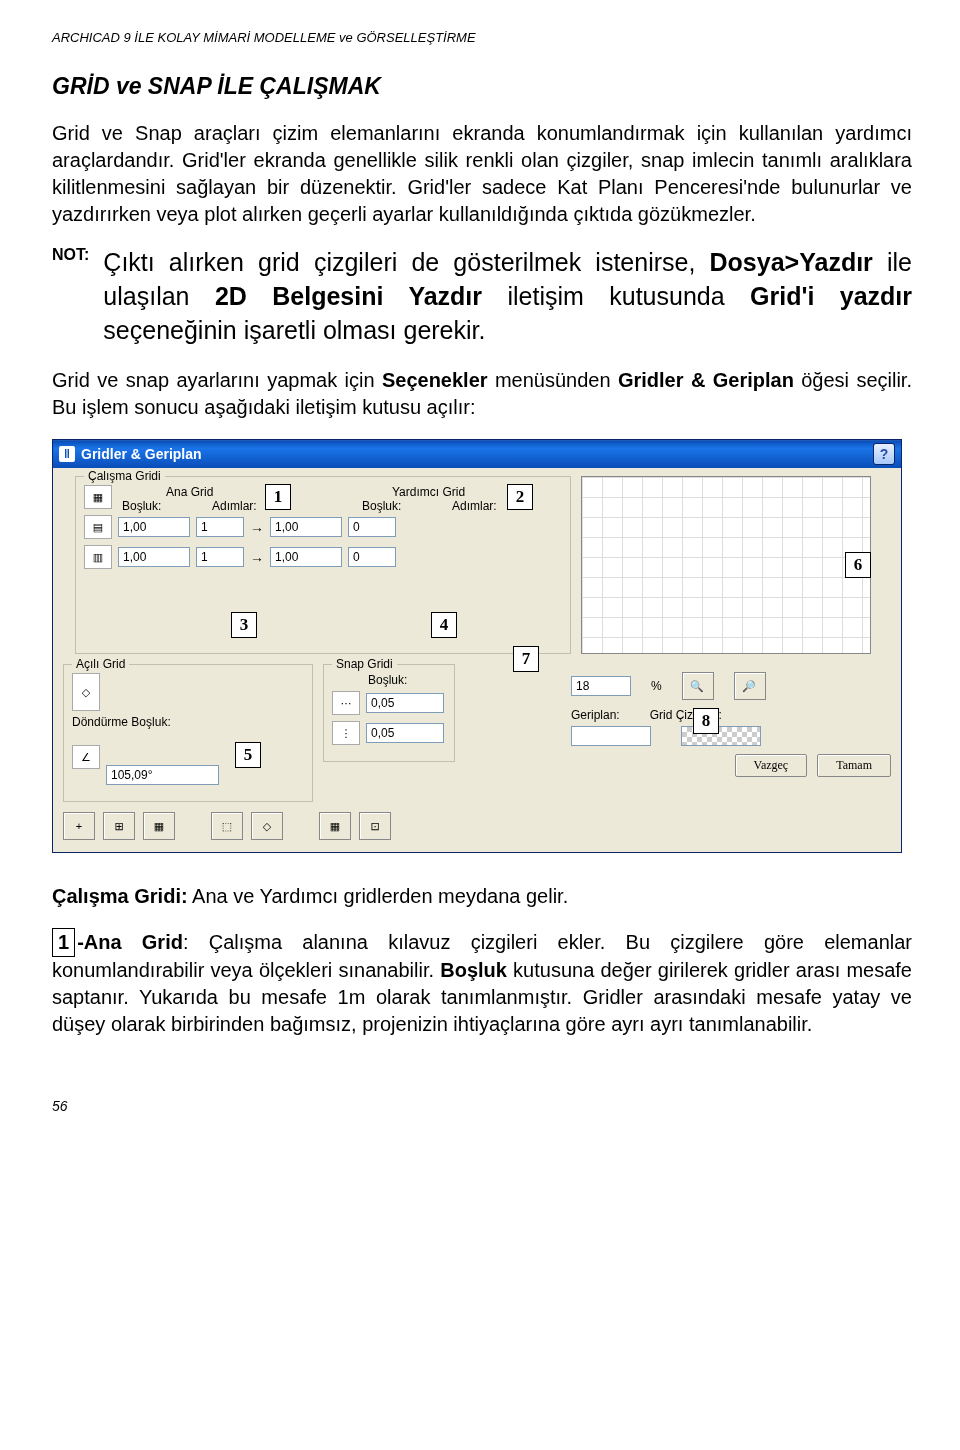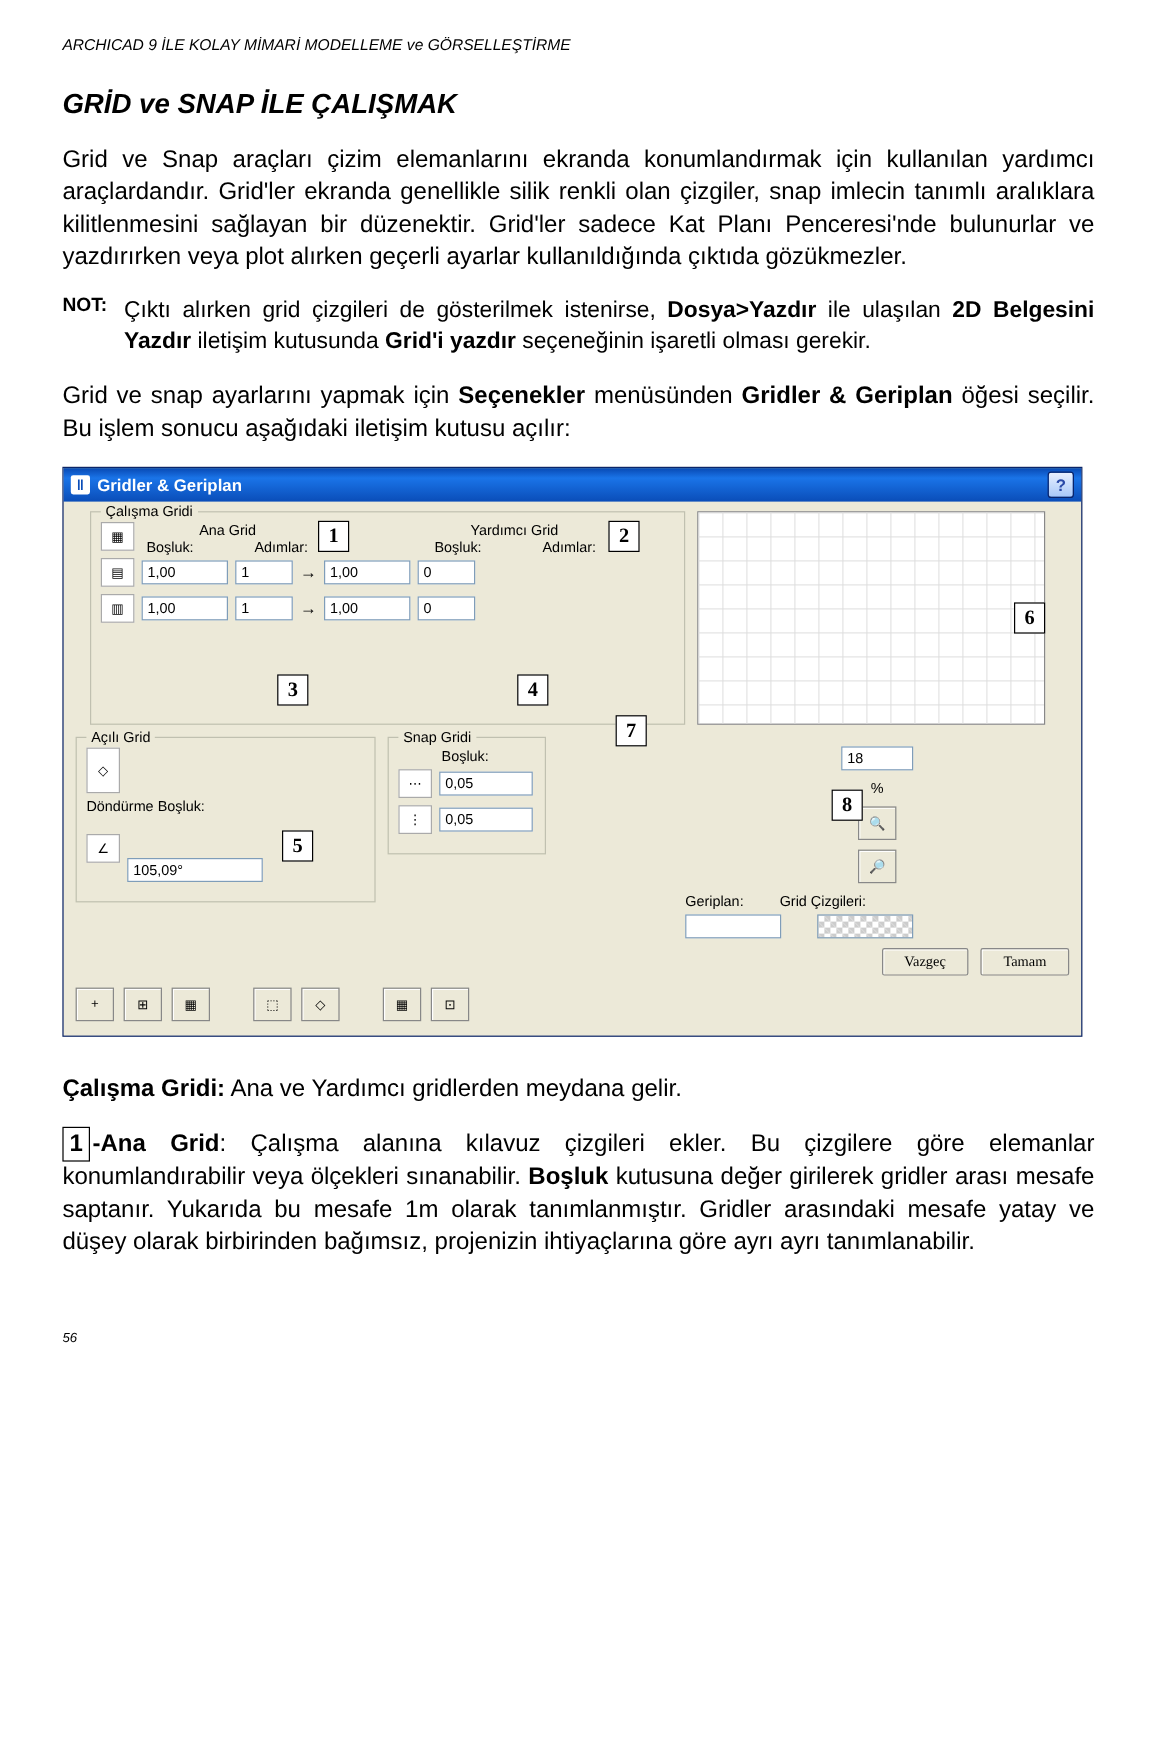--- a/index.html
+++ b/index.html
@@ -3,21 +3,21 @@
 <meta charset="utf-8">
 <style>
   * { box-sizing: border-box; margin: 0; padding: 0; }
   body { font-family: Verdana, Arial, sans-serif; background: #fff; color: #000; width: 960px; margin: 0 auto; padding: 30px 48px 0 52px; }
   .header { font-size: 13px; font-style: italic; margin-bottom: 28px; }
   .section-title { font-size: 23px; font-weight: bold; font-style: italic; margin-bottom: 20px; }
   .body-text { font-size: 20px; text-align: justify; line-height: 1.35; margin-bottom: 18px; }
   .body-text b { font-weight: bold; }
   .note-row { display: flex; gap: 14px; margin-bottom: 20px; }
   .note-label { font-size: 16px; font-weight: bold; flex-shrink: 0; }
-  .note-text { font-size: 19px; text-align: justify; line-height: 1.35; }
+  .note-text { font-size: 25px; text-align: justify; line-height: 1.35; }
 
   .dialog-wrap { position: relative; margin: 10px 0 30px; }
   .dialog {
     width: 850px;
     background: #ece9d8;
     border: 1px solid #0a246a;
     font-family: Tahoma, sans-serif;
     font-size: 12px;
     color: #000;
   }
@@ -82,32 +82,32 @@
     font-size: 11px;
   }
   .callout {
     position: absolute; background: #fff; border: 1.5px solid #000;
     width: 26px; height: 26px; display: flex; align-items: center; justify-content: center;
     font-weight: bold; font-size: 17px; font-family: Verdana;
     z-index: 10;
   }
   .row2 { display: flex; gap: 10px; margin-top: 10px; align-items: flex-start; }
   .right-col { width: 320px; }
-  .zoom-row { display: flex; gap: 8px; align-items: center; margin: 8px 0; flex-direction: column; }
+  .zoom-row { display: flex; gap: 20px; align-items: center; margin: 8px 0; }
   .pct-box { background:#fff; border:1px solid #7f9db9; width:60px; height:20px; padding:2px 4px; font-size:12px;}
   .swatch { width: 80px; height: 20px; border: 1px solid #7f9db9; background: #fff; }
   .swatch-grid { width: 80px; height: 20px; border: 1px solid #7f9db9;
     background-image: linear-gradient(45deg,#ccc 25%,transparent 25%,transparent 75%,#ccc 75%),
                       linear-gradient(45deg,#ccc 25%,#fff 25%,#fff 75%,#ccc 75%);
     background-size: 10px 10px; background-position: 0 0, 5px 5px;
   }
   .arrow-right { font-size: 14px; }
   .bottom-text { font-size: 20px; line-height: 1.35; text-align: justify; margin-bottom: 18px; }
   .boxed-num { display: inline-block; border: 1.5px solid #000; padding: 0 5px; font-weight: bold; font-size: 20px; margin-right: 2px; }
-  .page-num { font-size: 11px; margin-top: 60px; font-style: italic; }
+  .page-num { font-size: 14px; margin-top: 60px; font-style: italic; }
   .lbl-inline { font-size:12px; display:inline-block; }
 </style>
 </head>
 <body>
 
 <div class="header">ARCHICAD 9 İLE KOLAY MİMARİ MODELLEME ve GÖRSELLEŞTİRME</div>
 
 <div class="section-title">GRİD ve SNAP İLE ÇALIŞMAK</div>
 
 <p class="body-text">Grid ve Snap araçları çizim elemanlarını ekranda konumlandırmak için kullanılan yardımcı araçlardandır. Grid'ler ekranda genellikle silik renkli olan çizgiler, snap imlecin tanımlı aralıklara kilitlenmesini sağlayan bir düzenektir. Grid'ler sadece Kat Planı Penceresi'nde bulunurlar ve yazdırırken veya plot alırken geçerli ayarlar kullanıldığında çıktıda gözükmezler.</p>

